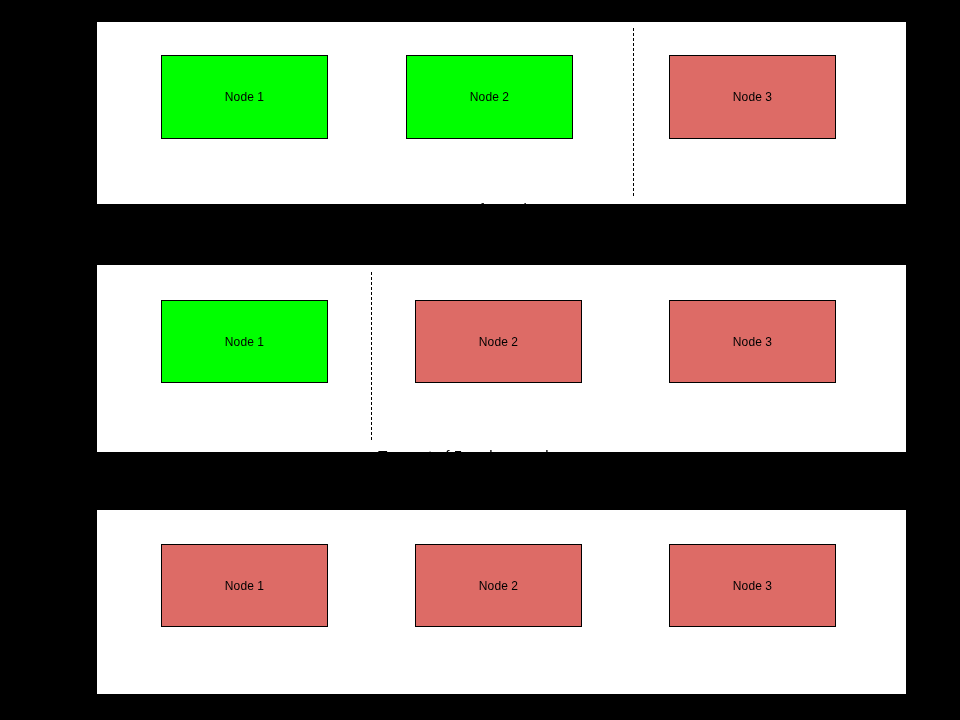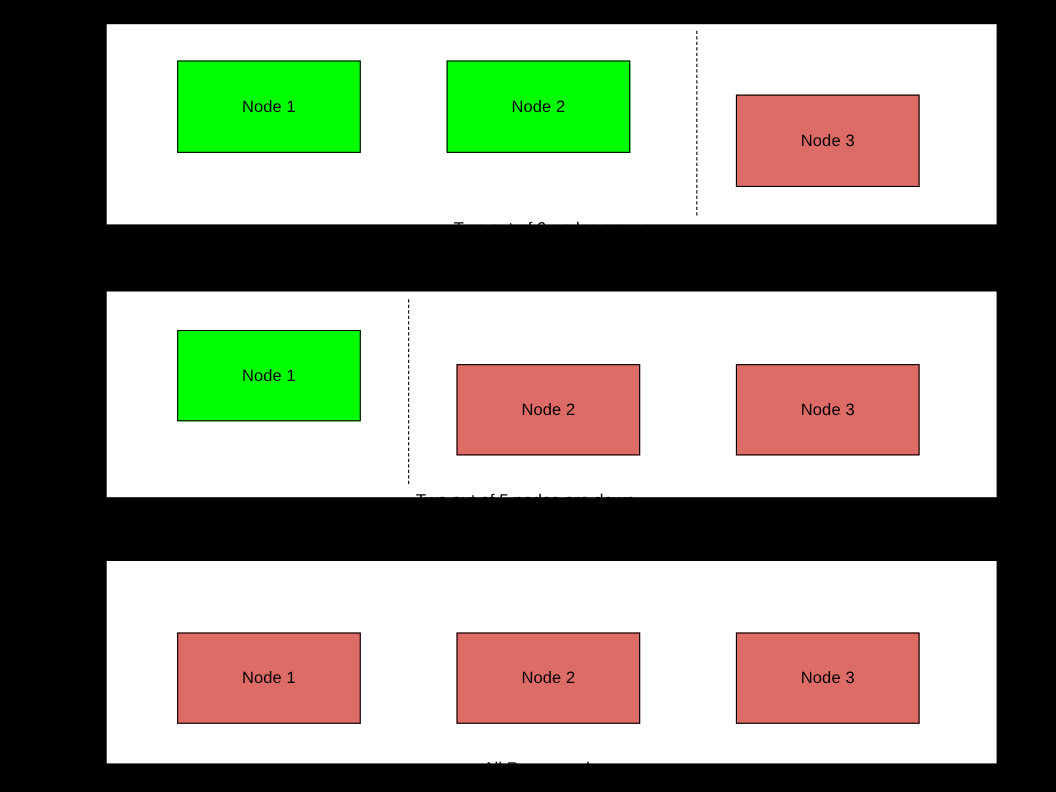--- a/index.html
+++ b/index.html
@@ -31,33 +31,32 @@
   }
 
   .node-box {
     position: absolute;
     box-sizing: border-box;
     border: 1px solid #000000;
     display: flex;
     align-items: center;
     justify-content: center;
     color: #000000;
-    font-size: 15px;
+    font-size: 12px;
     font-family: "Liberation Sans", sans-serif;
     line-height: 1;
     letter-spacing: 0.1px;
   }
 
   .node-up {
     background: #00ff00;
   }
 
   .node-down {
     background: #dd6b66;
-    margin-top: 31px;
   }
 
   .divider {
     position: absolute;
     width: 0;
     border-left: 1px dashed #000000;
   }
 
   .caption {
     position: absolute;

